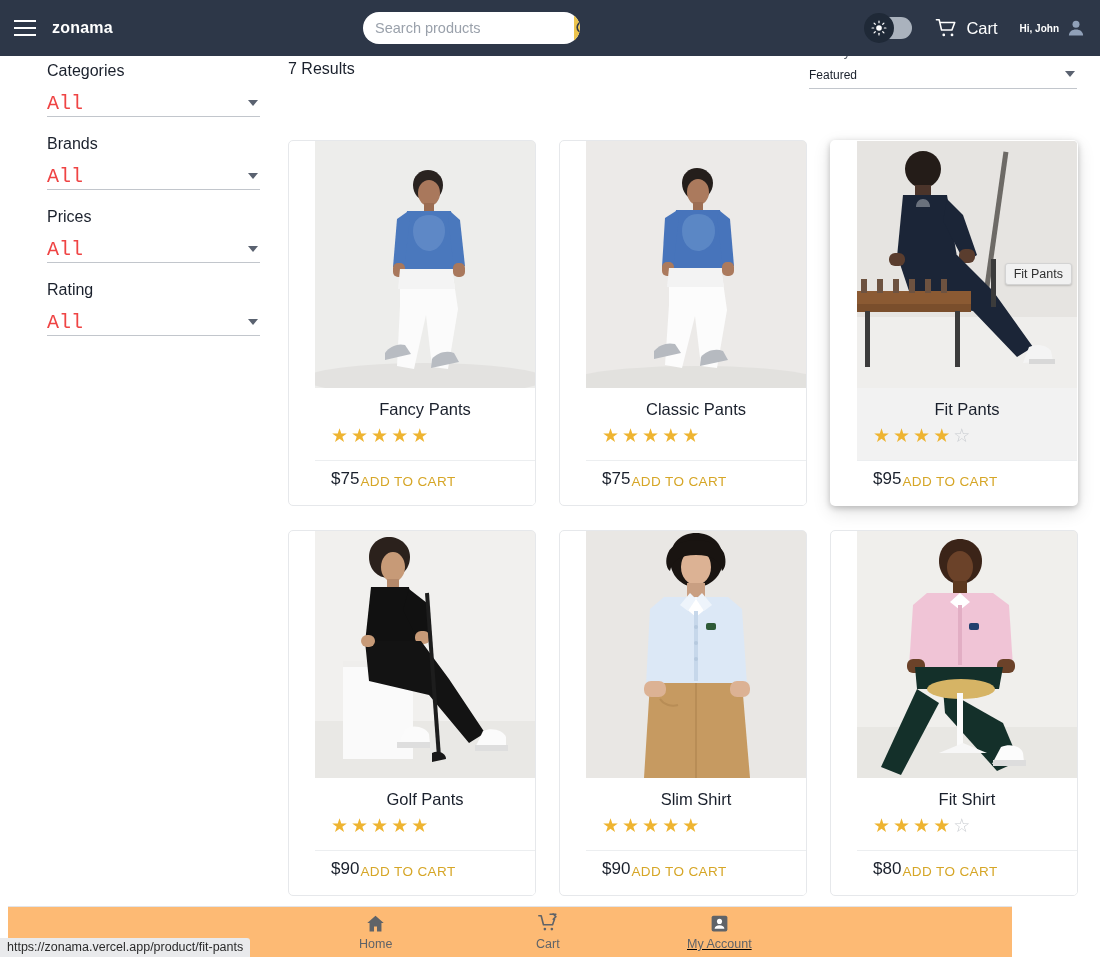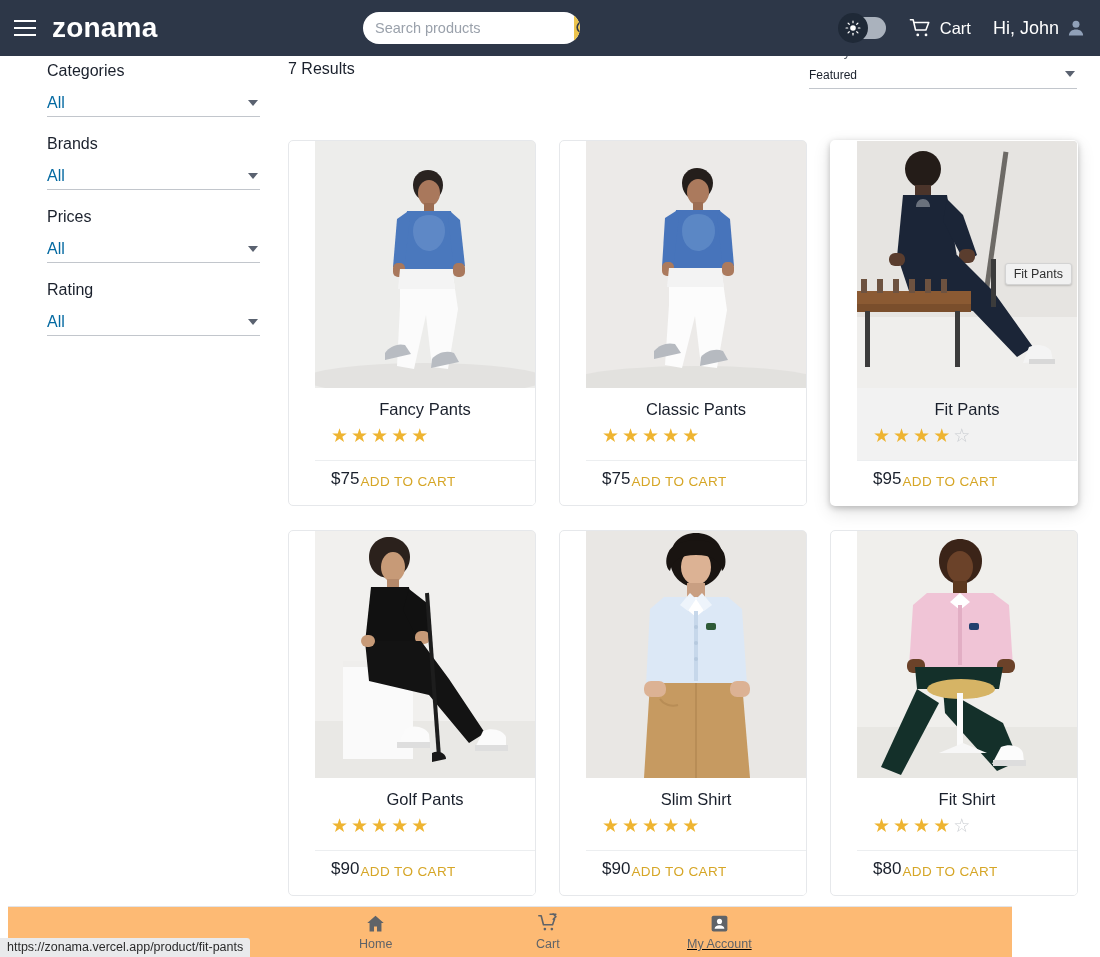--- a/index.html
+++ b/index.html
@@ -23,21 +23,21 @@
     margin-left: 10px;
     display: flex; flex-direction: column;
     justify-content: center; align-items: center;
     gap: 5px; cursor: pointer;
   }
   .menu-btn span {
     display: block; width: 22px; height: 2px; background: #ffffff;
   }
   .brand {
     color: #ffffff;
-    font-size: 28px;
+    font-size: 16px;
     font-weight: bold;
     margin-left: 12px;
     letter-spacing: .2px;
     cursor: pointer;
   }
   .search-wrap {
     position: absolute; left: 363px; top: 12px;
     width: 217px; height: 32px;
     background: #ffffff;
     border-radius: 16px;
@@ -75,39 +75,39 @@
     position: absolute; left: -2px; top: -4px;
     width: 30px; height: 30px;
     border-radius: 50%;
     background: #1f2937;
     display: flex; align-items: center; justify-content: center;
   }
   .cart-link, .user-link {
     display: flex; align-items: center; gap: 7px;
     color: #ffffff; font-size: 16.5px; cursor: pointer;
   }
-  .user-link { font-weight: normal; font-size: 18px; justify-content: space-between; }
+  .user-link { font-weight: bold; font-size: 10px; justify-content: space-between; }
 
   
   .sidebar {
     position: absolute; left: 0; top: 56px;
     width: 288px; padding: 6px 28px 0 47px;
   }
   .filter-group { margin-bottom: 18px; }
   .filter-label {
     font-size: 16px; color: #1a202c; margin-bottom: 10px;
   }
   .filter-select {
     position: relative;
     border-bottom: 1px solid #c2c6cc;
     height: 27px;
     display: flex; align-items: center;
     cursor: pointer;
   }
-  .filter-value { font-size: 16px; color: #0369a1; }
+  .filter-value { font-size: 20px; color: #ef4444; font-family: Liberation Mono, monospace; }
   .caret {
     position: absolute; right: 2px; top: 10px;
     width: 0; height: 0;
     border-left: 5px solid transparent;
     border-right: 5px solid transparent;
     border-top: 6px solid #5a6270;
   }
 
   
   .main { position: absolute; left: 288px; top: 56px; width: 812px; }

